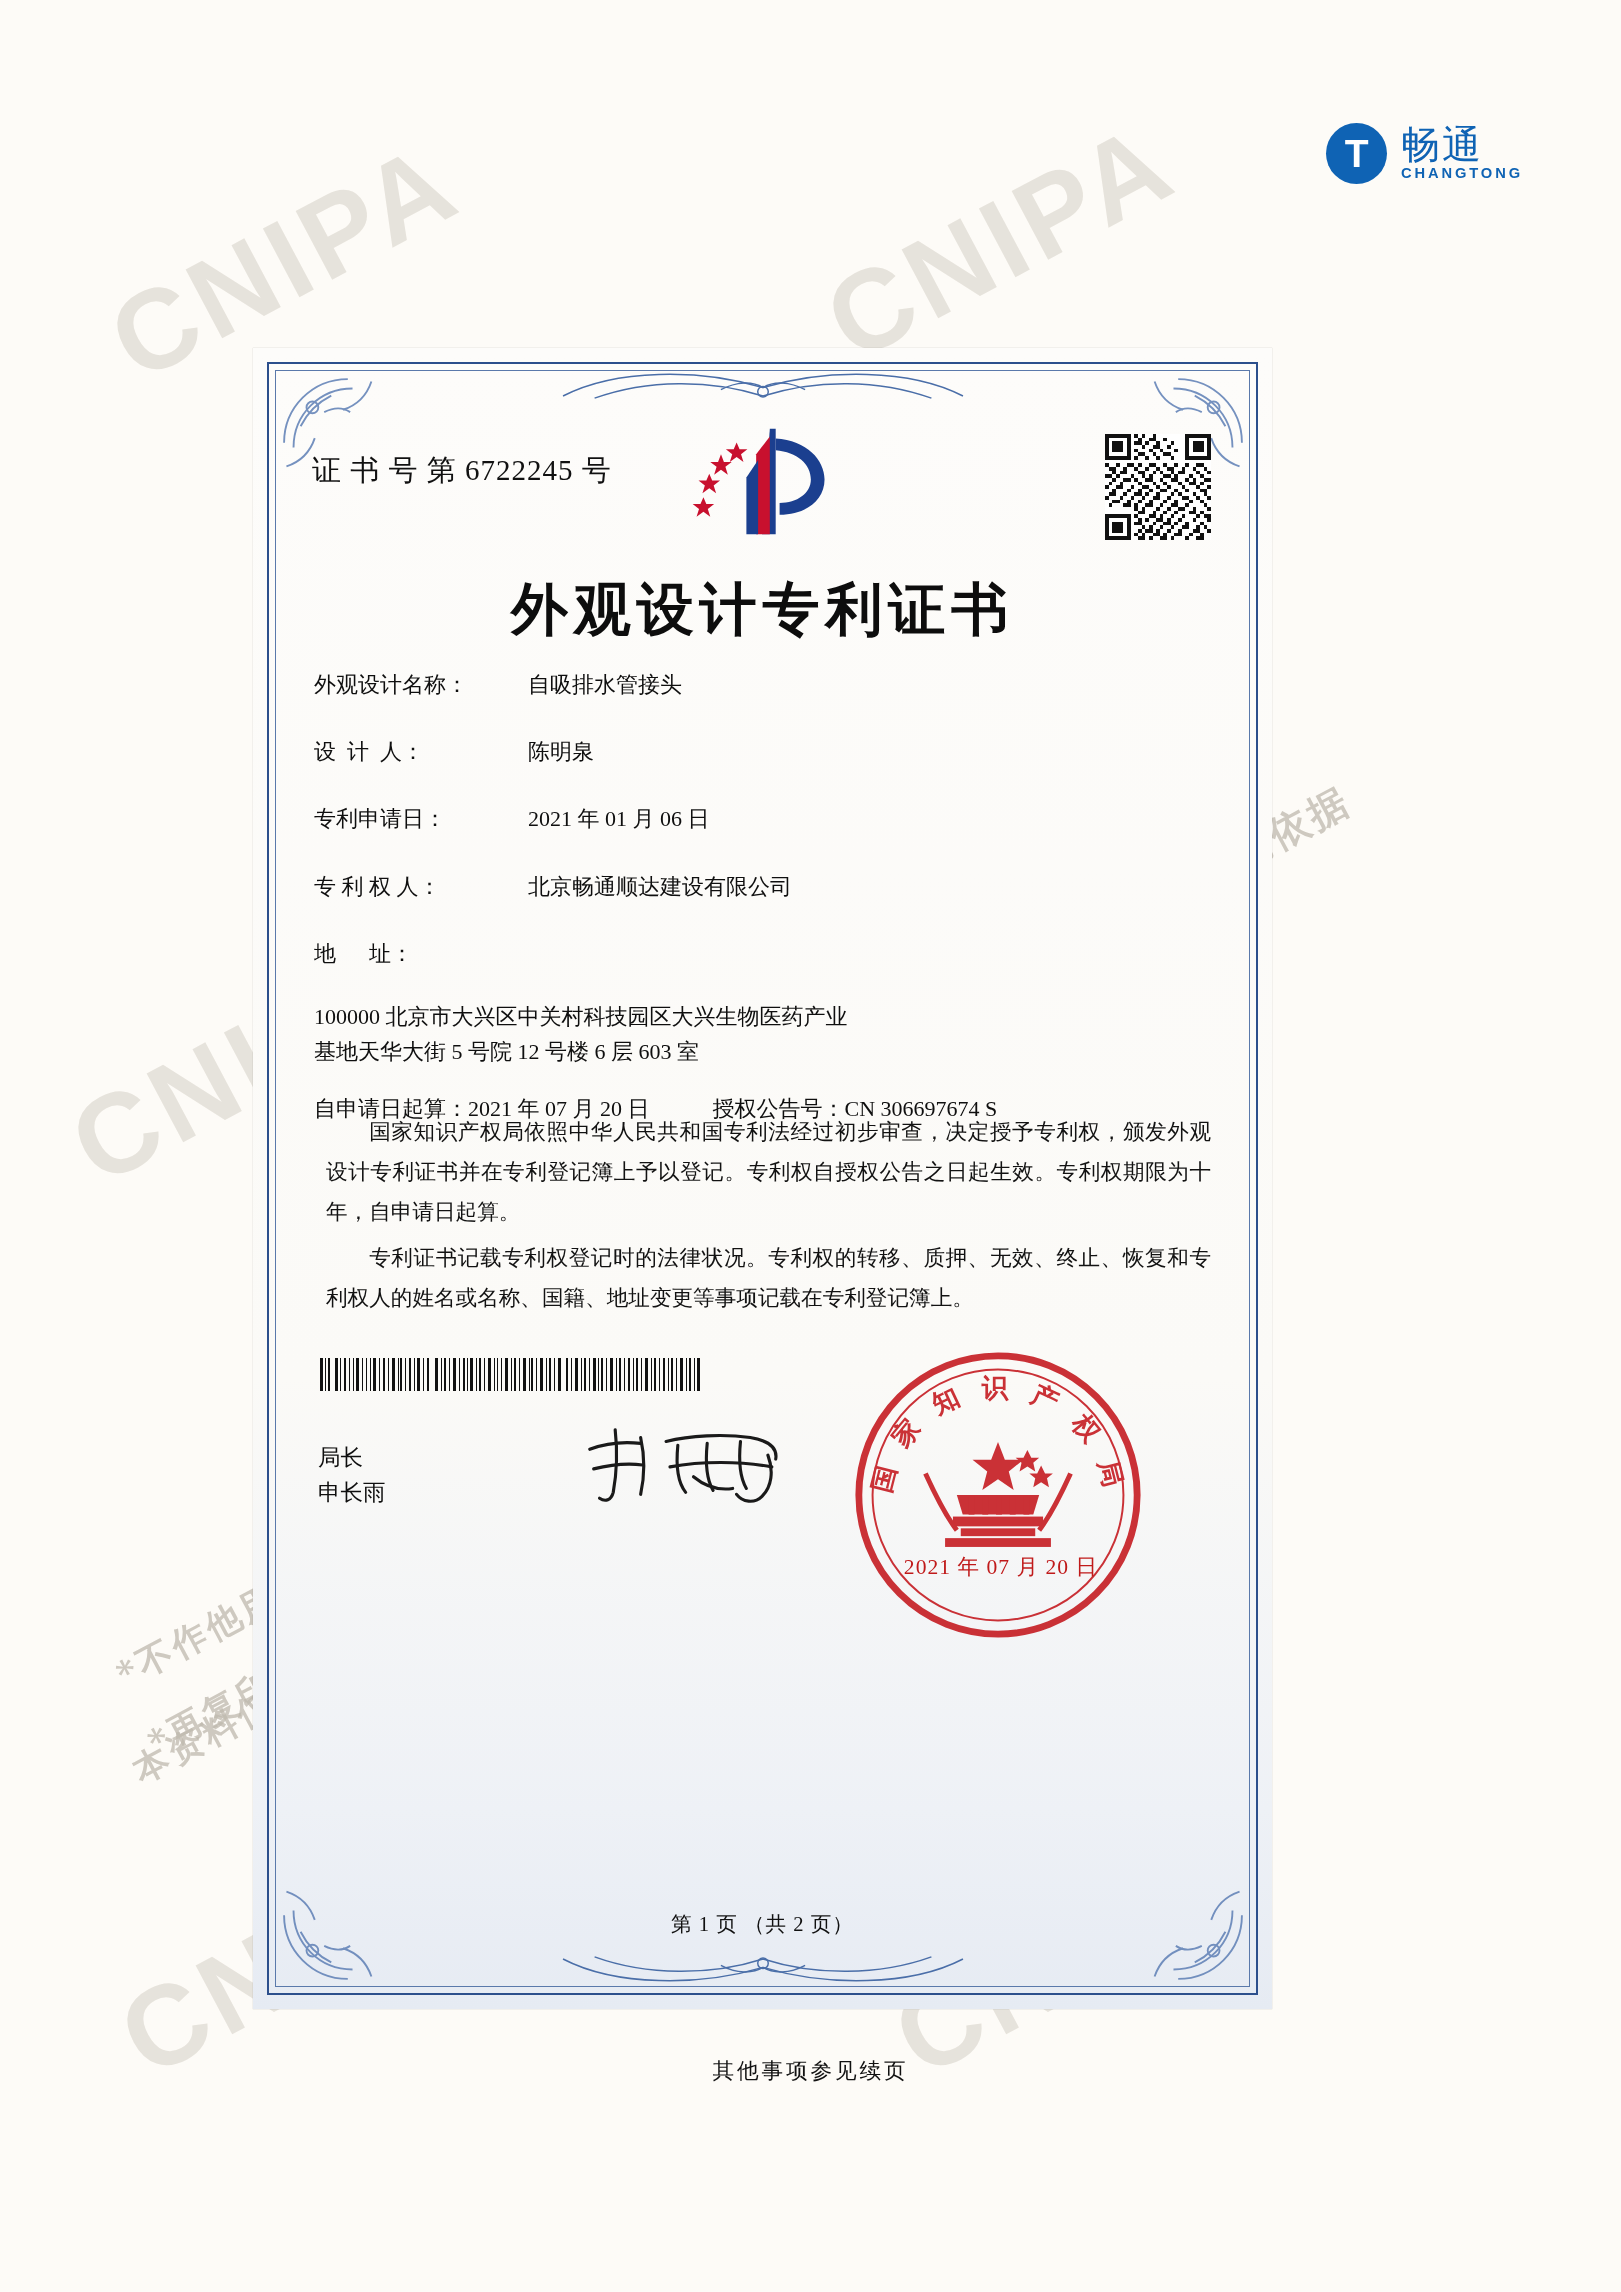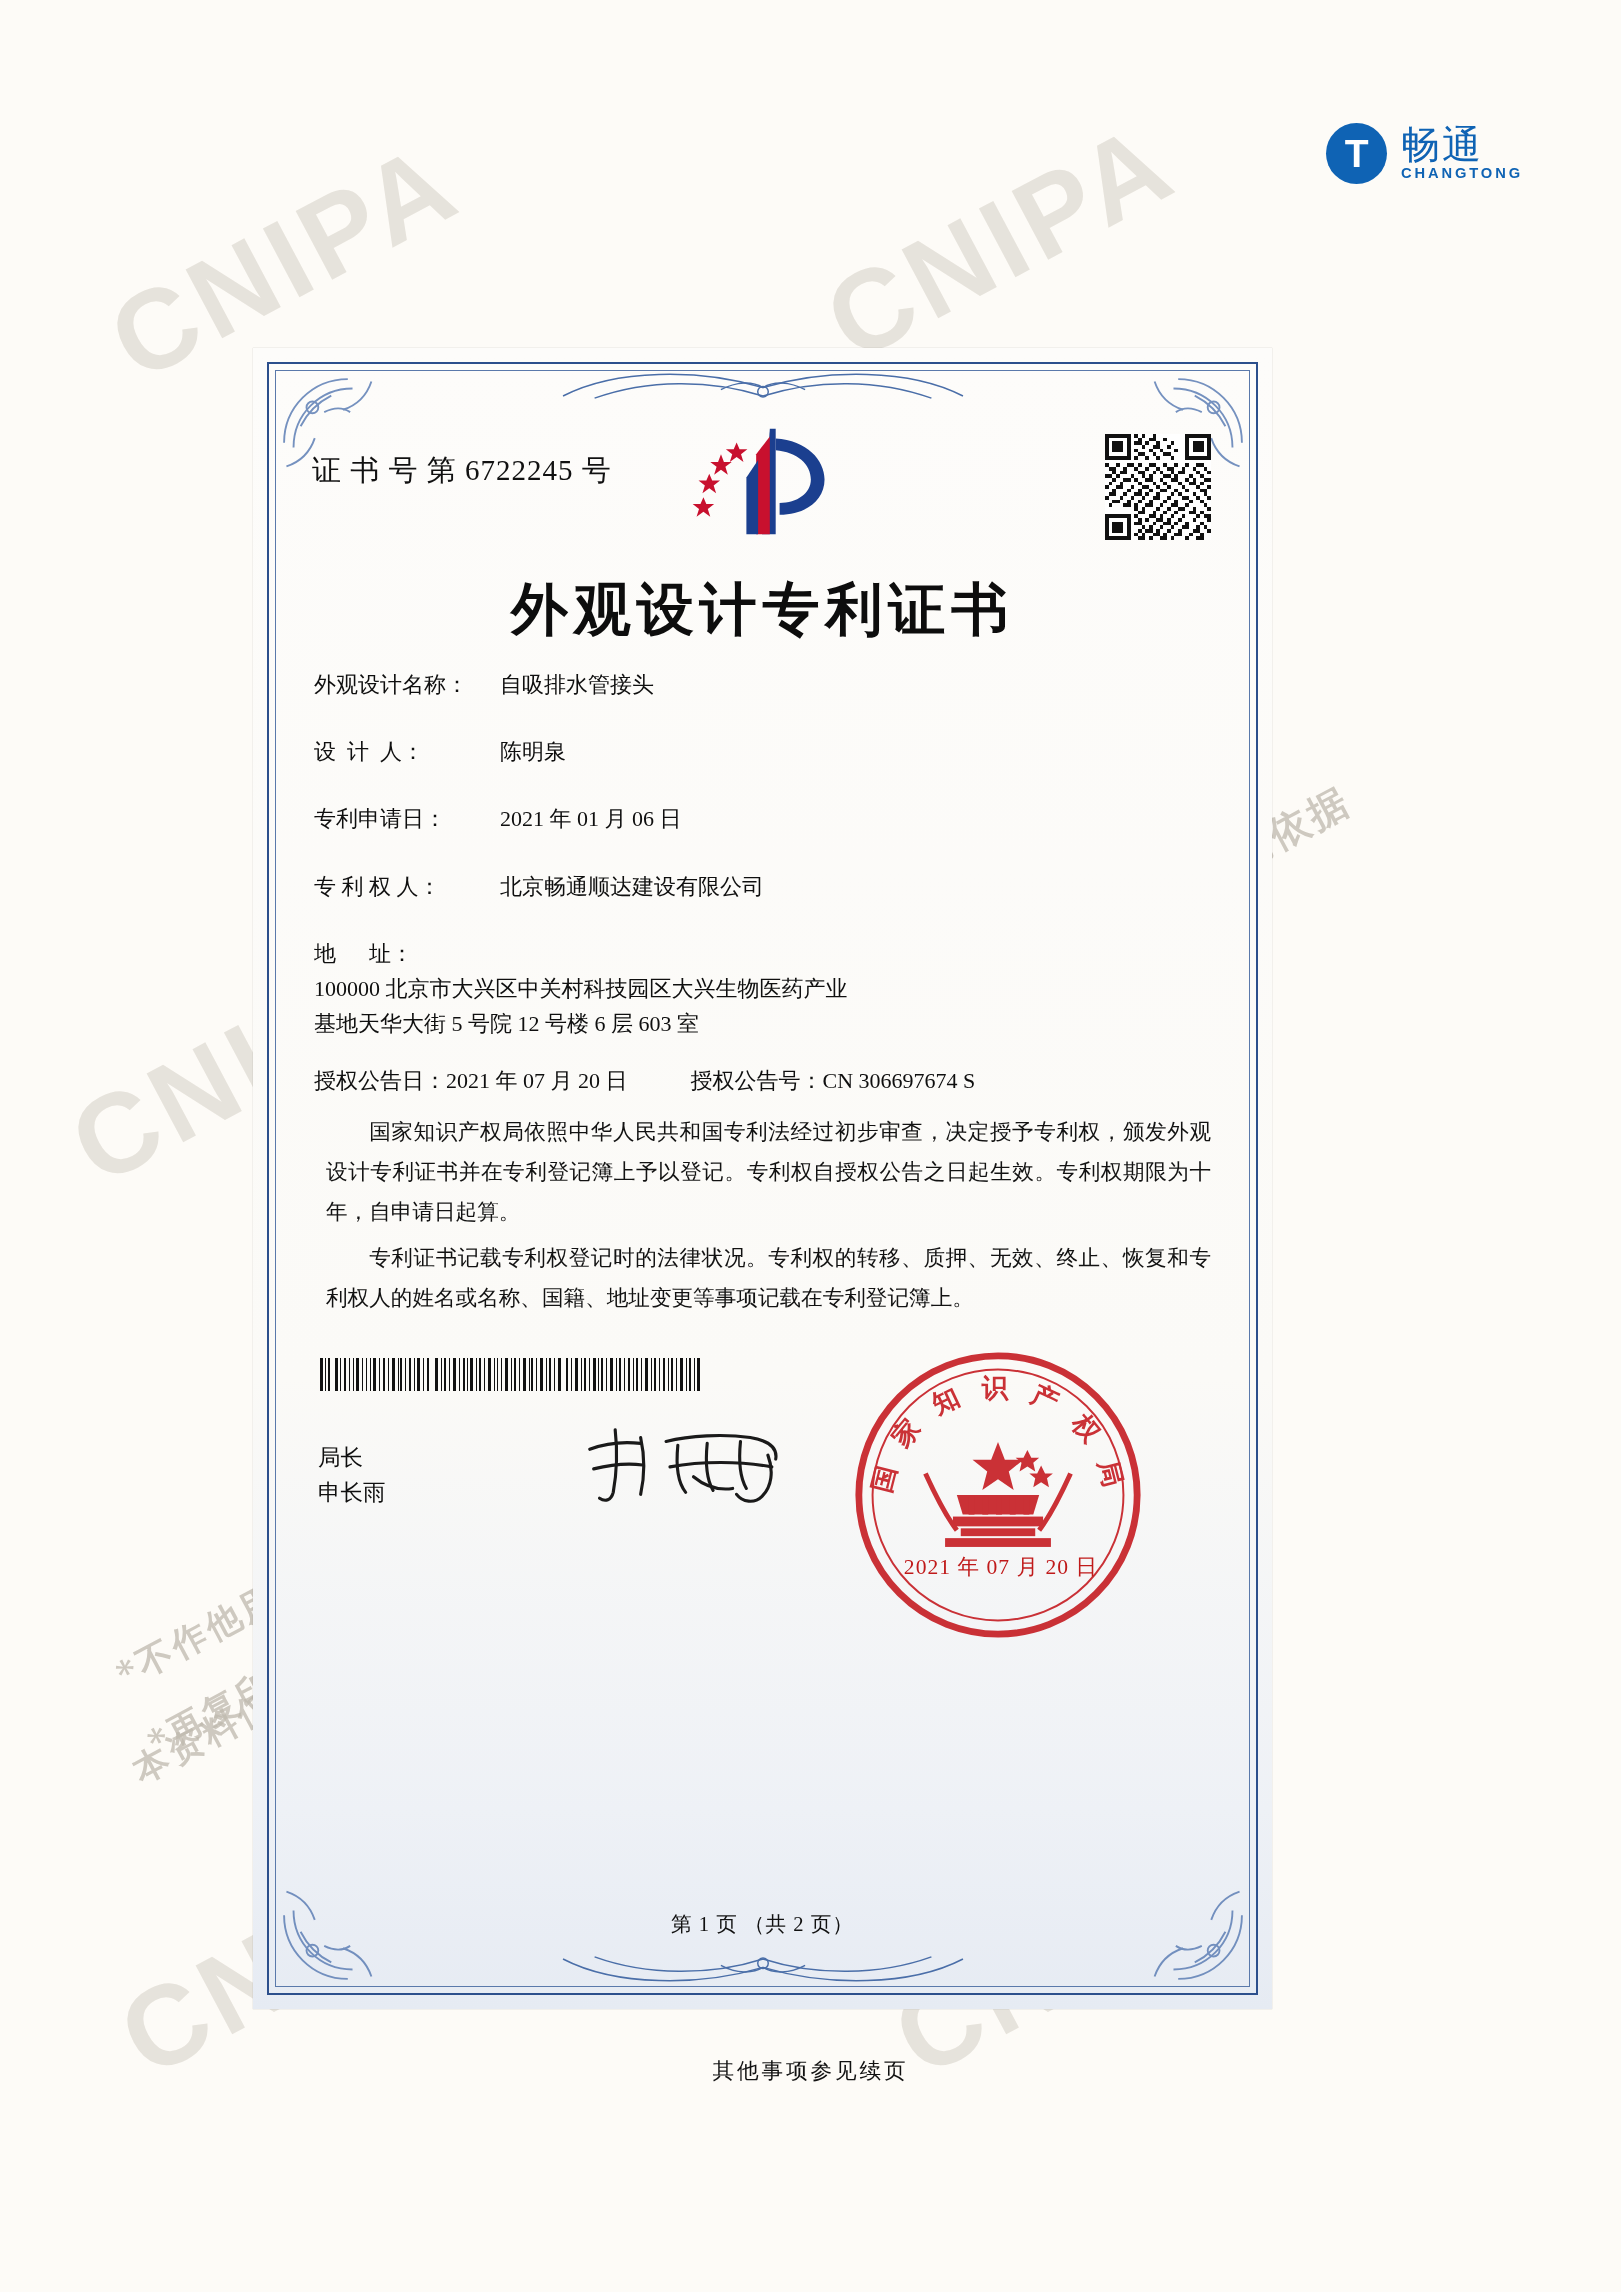--- a/index.html
+++ b/index.html
@@ -166,20 +166,21 @@
     left: 61px;
     right: 61px;
     top: 319px;
     font-size: 22px;
     color: #0f0f0f;
     line-height: 1.6;
   }
   .frow {
     display: flex;
     margin-bottom: 32px;
+    gap: 28px;
   }
   .flabel {
     width: 186px;
     flex: none;
     white-space: pre;
     letter-spacing: 0px;
   }
   .fvalue {
     flex: 1;
   }
@@ -644,21 +645,21 @@
         <div class="fvalue">北京畅通顺达建设有限公司</div>
       </div>
       <div class="frow" style="margin-bottom:21.6px;flex-direction:column;">
         <div class="flabel">地      址：</div>
         <div class="fvalue">
           <span>100000 北京市大兴区中关村科技园区大兴生物医药产业</span>
           <span class="l2">基地天华大街 5 号院 12 号楼 6 层 603 室</span>
         </div>
       </div>
       <div class="inline-row">
-        <span class="seg-label">授权公告日：</span>
+        <span class="seg-label">自申请日起算：</span>
         <span>2021 年 07 月 20 日</span>
         <span class="gap"></span>
         <span class="seg-label">授权公告号：</span>
         <span>CN 306697674 S</span>
       </div>
     </div>
 
     <div id="paras">
       <p>国家知识产权局依照中华人民共和国专利法经过初步审查，决定授予专利权，颁发外观设计专利证书并在专利登记簿上予以登记。专利权自授权公告之日起生效。专利权期限为十年，自申请日起算。</p>
       <p>专利证书记载专利权登记时的法律状况。专利权的转移、质押、无效、终止、恢复和专利权人的姓名或名称、国籍、地址变更等事项记载在专利登记簿上。</p>

